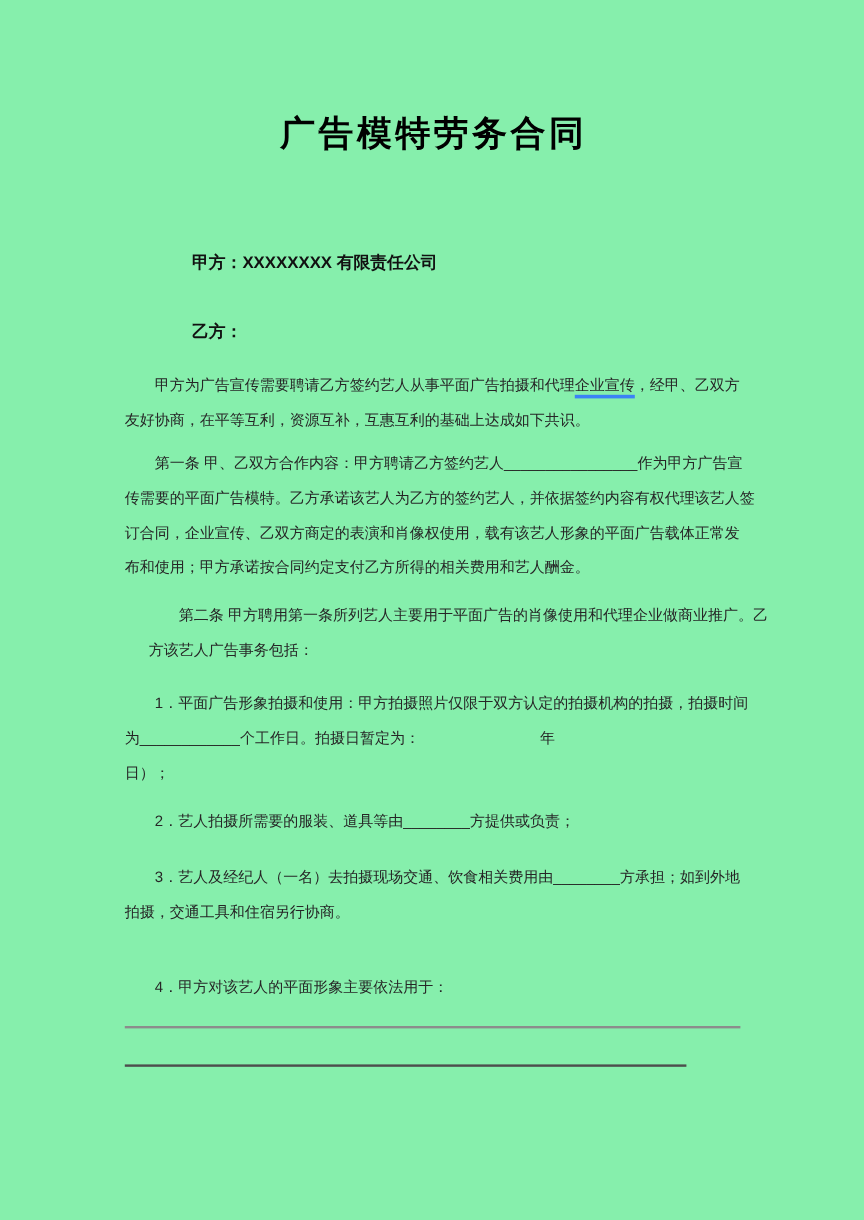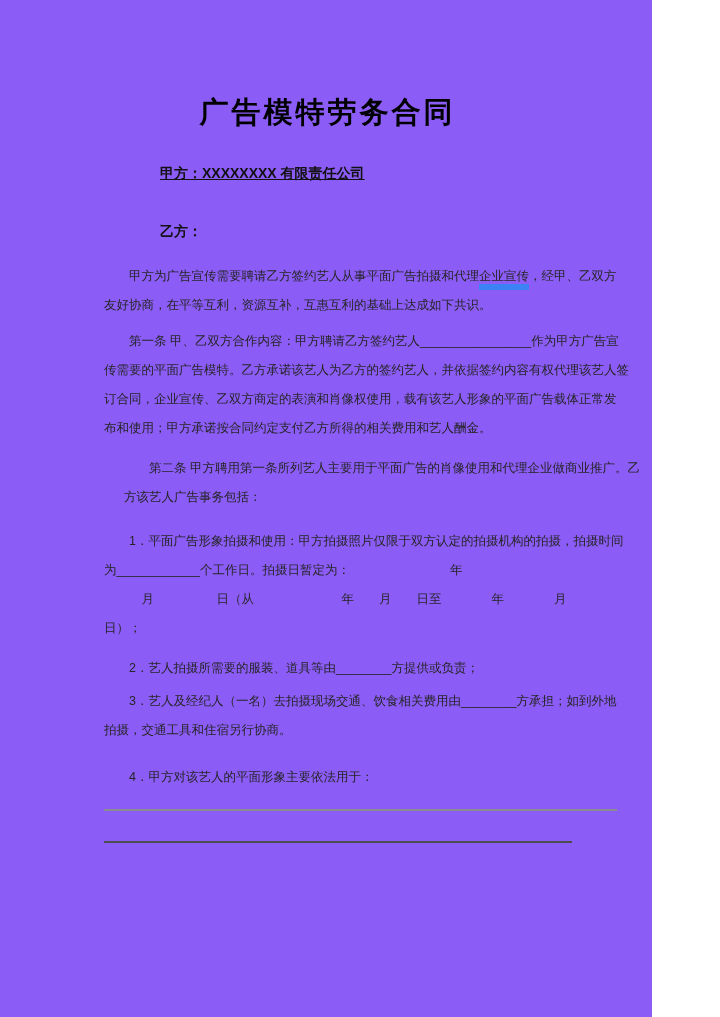--- a/index.html
+++ b/index.html
@@ -1,20 +1,20 @@
 <!DOCTYPE html>
 <html><head>
 <meta charset="utf-8">
 <style>
   html, body { margin: 0; padding: 0; background: #ffffff; }
   .page {
     position: relative;
-    width: 652px;
+    width: 720px;
     height: 1017px;
-    background: #8b5cf6;
+    background: #86efac;
     overflow: hidden;
     font-family: "Liberation Sans", "DejaVu Sans", sans-serif;
     color: #262626;
   }
   .content { padding: 0 101px 0 104px; }
 
   .doc-title {
     margin: 90px 0 0 0;
     font-family: "Liberation Serif", "DejaVu Serif", serif;
     font-weight: bold;
@@ -27,36 +27,36 @@
 
   .party {
     margin: 0;
     padding-left: 56px;
     font-size: 14px;
     line-height: 22px;
     font-weight: bold;
     color: #111111;
     white-space: pre;
   }
-  .party-a { margin-top: 28px; text-decoration: underline; }
+  .party-a { margin-top: 73px; }
   .party-b { margin-top: 36px; }
 
   .para { margin: 0; font-size: 12.5px; line-height: 29px; color: #262626; }
   .para .line { white-space: pre; }
   .indent { text-indent: 25px; }
 
   .p-intro   { margin-top: 20px; }
   .p-clause1 { margin-top: 7px; }
   .p-clause2 { margin-top: 11px; margin-left: 20px; }
   .p-item1   { margin-top: 15px; }
   .p-item2   { margin-top: 11px; }
-  .p-item3   { margin-top: 4px; }
-  .p-item4   { margin-top: 18px; }
+  .p-item3   { margin-top: 18px; }
+  .p-item4   { margin-top: 34px; }
 
-  .underlined { border-bottom: 6px solid #3b82f6; padding-bottom: 1px; }
+  .underlined { border-bottom: 3px solid #3b82f6; padding-bottom: 1px; }
 
   .rule { border: 0; padding: 0; }
   .rule-1 { margin-top: 17px; width: 513px; height: 2px; background: #8c8c8c; }
   .rule-2 { margin-top: 30px; width: 468px; height: 2px; background: #4d4d4d; }
 </style>
 </head>
 <body>
 
 <div class="page">
   <div class="content">
@@ -79,21 +79,20 @@
     </div>
 
     <div class="para p-clause2">
       <div class="line indent">第二条 甲方聘用第一条所列艺人主要用于平面广告的肖像使用和代理企业做商业推广。乙</div>
       <div class="line">方该艺人广告事务包括：</div>
     </div>
 
     <div class="para p-item1">
       <div class="line indent">1．平面广告形象拍摄和使用：甲方拍摄照片仅限于双方认定的拍摄机构的拍摄，拍摄时间</div>
       <div class="line">为____________个工作日。拍摄日暂定为：　　　　　　　　年</div>
-      <div class="line">　　　月　　　　　日（从　　　　　　　年　　月　　日至　　　　年　　　　月</div>
       <div class="line">日）；</div>
     </div>
 
     <div class="para p-item2">
       <div class="line indent">2．艺人拍摄所需要的服装、道具等由________方提供或负责；</div>
     </div>
 
     <div class="para p-item3">
       <div class="line indent">3．艺人及经纪人（一名）去拍摄现场交通、饮食相关费用由________方承担；如到外地</div>
       <div class="line">拍摄，交通工具和住宿另行协商。</div>

